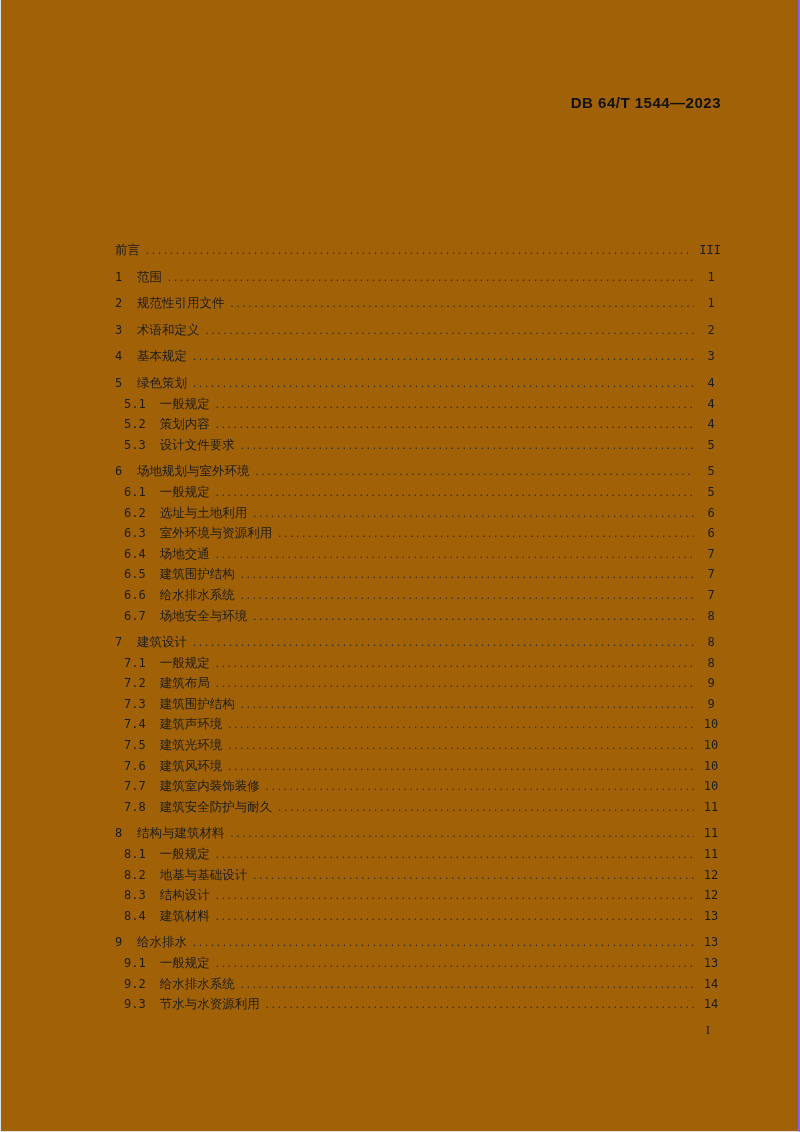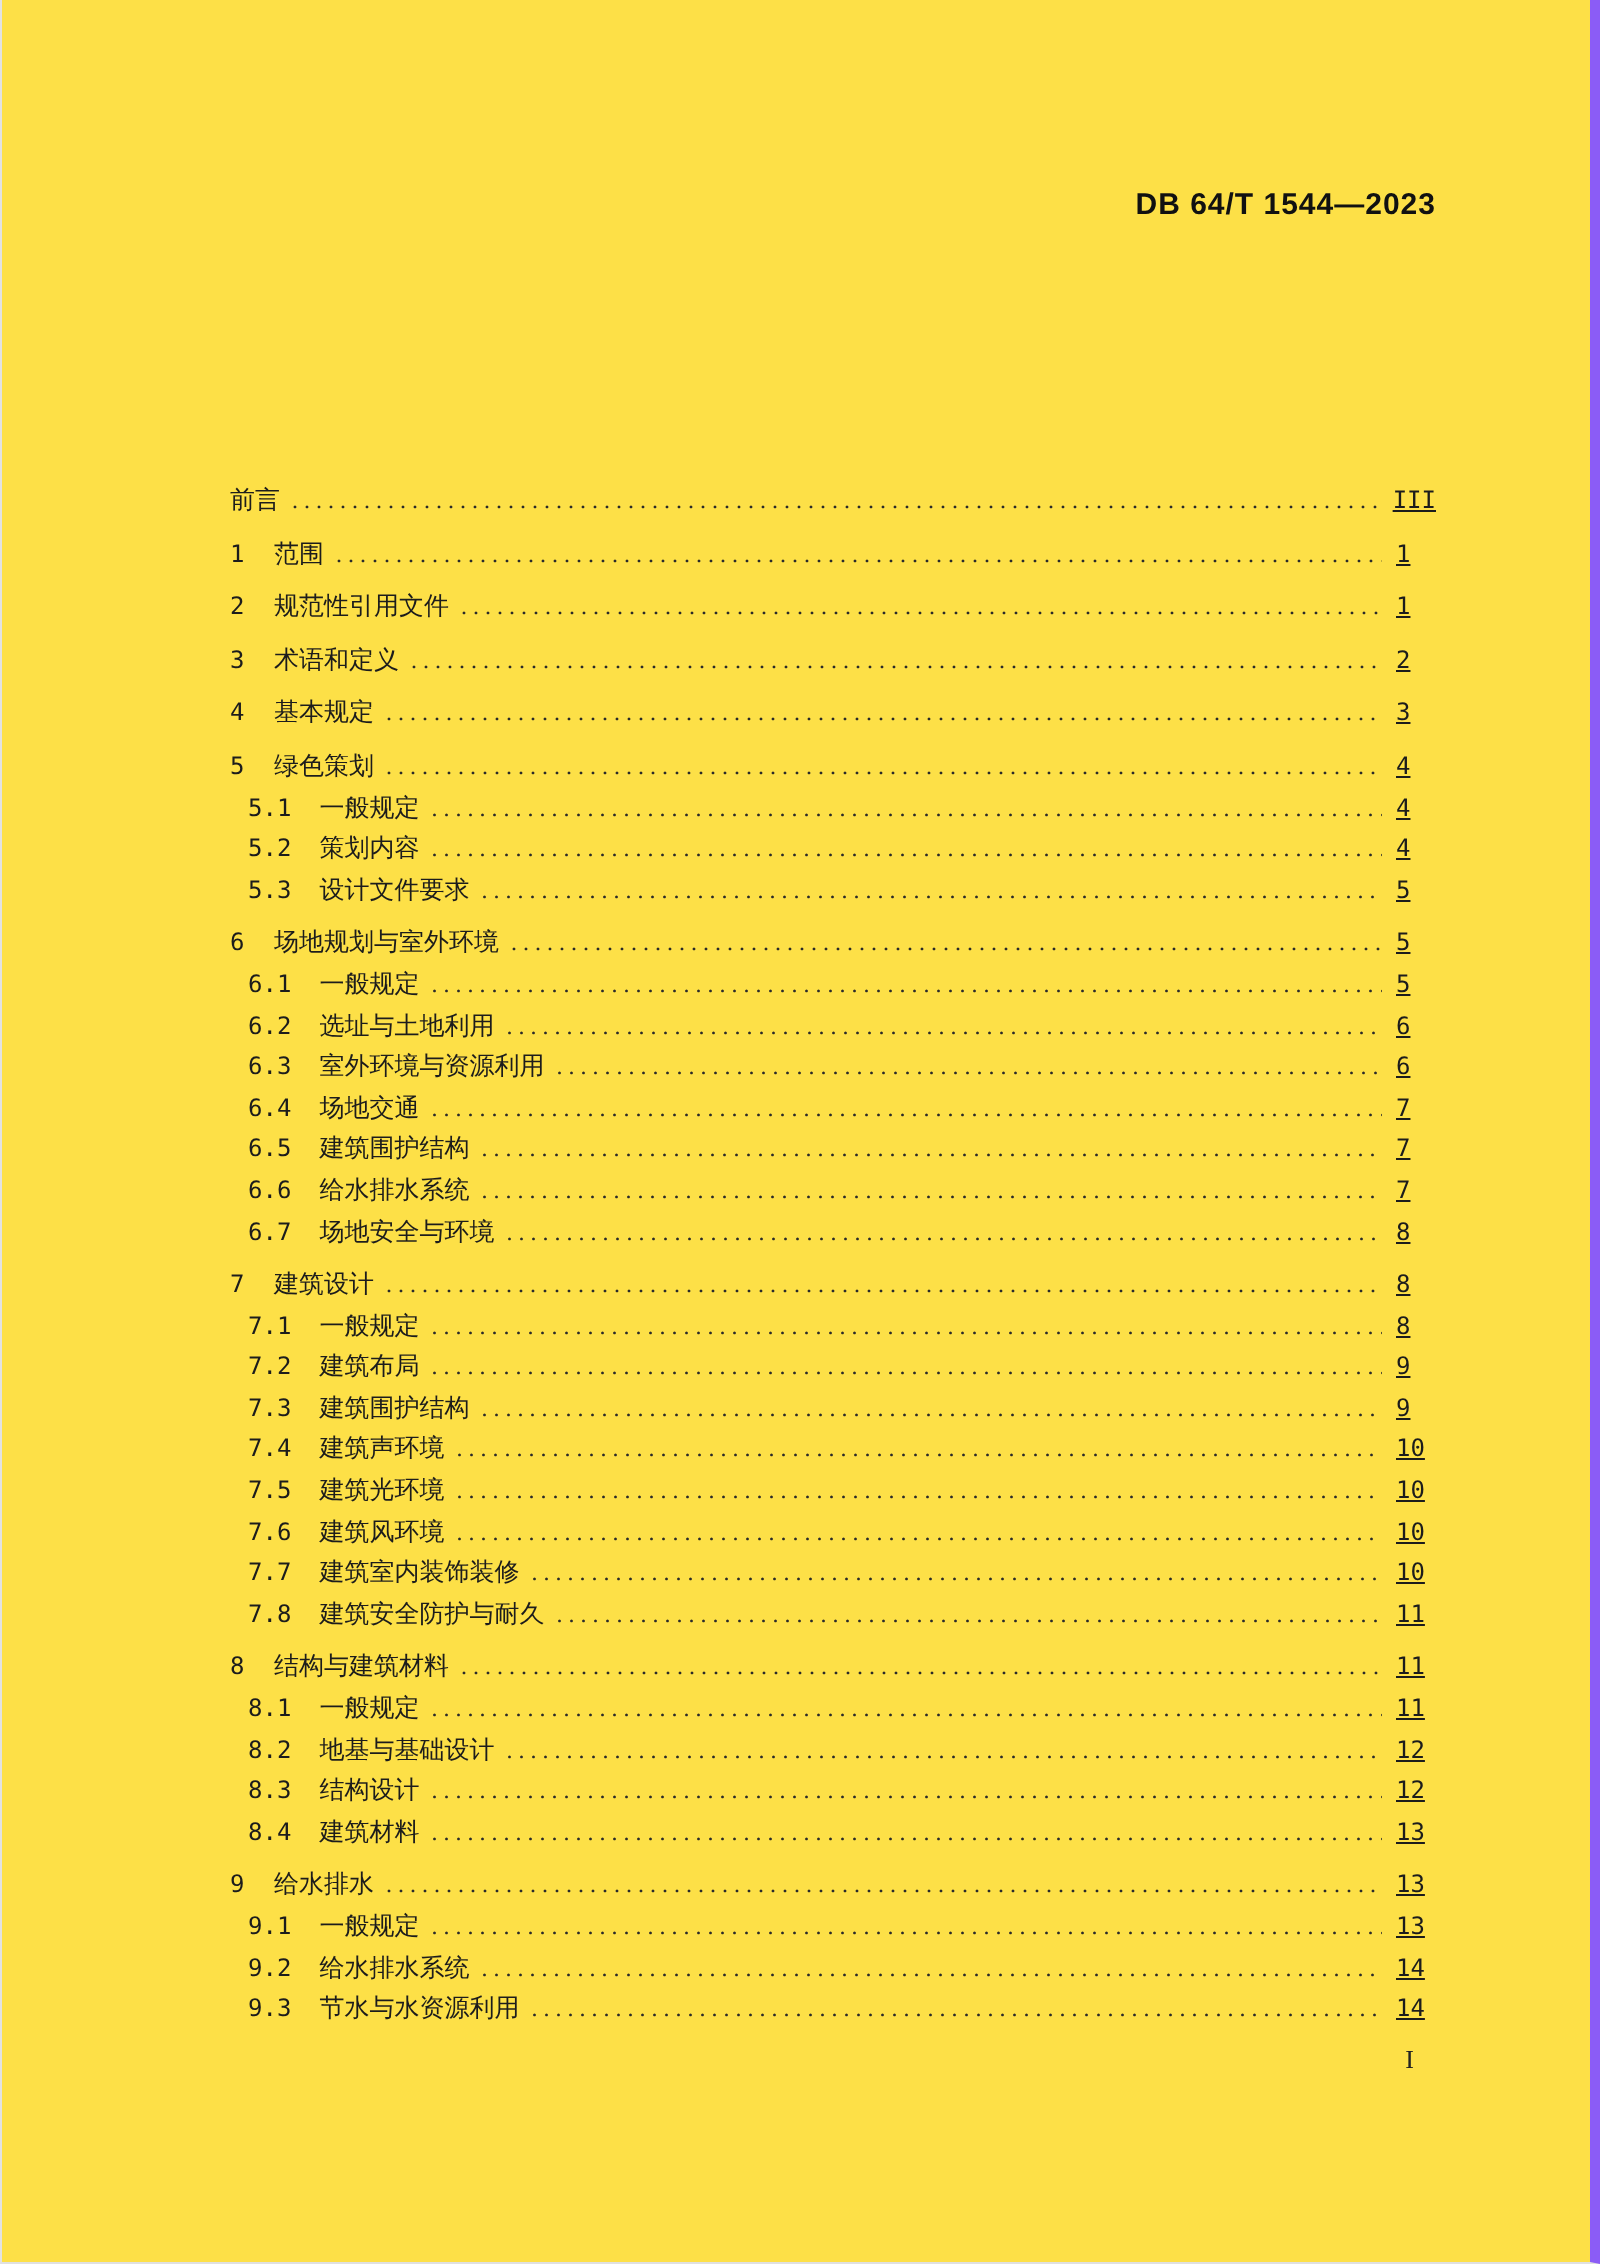--- a/index.html
+++ b/index.html
@@ -8,23 +8,23 @@
     width: 800px;
     height: 1132px;
     position: relative;
     font-family: "Liberation Serif", "DejaVu Serif", serif;
     color: #1c1c1c;
     overflow: hidden;
   }
   .page {
     position: absolute;
     inset: 0;
-    background: #fde047;
+    background: #a16207;
     border-left: 1px solid #e2e2e2;
-    border-right: 5px solid #8b5cf6;
+    border-right: 2px solid #8b5cf6;
     border-bottom: 1px solid #e0e0e0;
   }
   .doc-number {
     position: absolute;
     top: 94px;
     right: 77px;
     font-family: "Liberation Sans", "DejaVu Sans", sans-serif;
     font-weight: bold;
     font-size: 15px;
     letter-spacing: 0.5px;
@@ -76,24 +76,23 @@
     letter-spacing: 3px;
     font-size: 12px;
     color: #2a2a2a;
   }
   .dot-leader::after {
     content: "..................................................................................................................................................................................................................................";
   }
   .toc-page {
     flex: 0 0 auto;
     min-width: 20px;
-    text-align: left;
+    text-align: center;
     font-family: "DejaVu Sans Mono", "Liberation Mono", monospace;
     font-size: 12px;
-    text-decoration: underline;
   }
   .page-footer {
     position: absolute;
     top: 1022px;
     right: 88px;
     font-size: 13px;
     font-family: "Liberation Serif", "DejaVu Serif", serif;
     color: #222;
   }
 </style>

